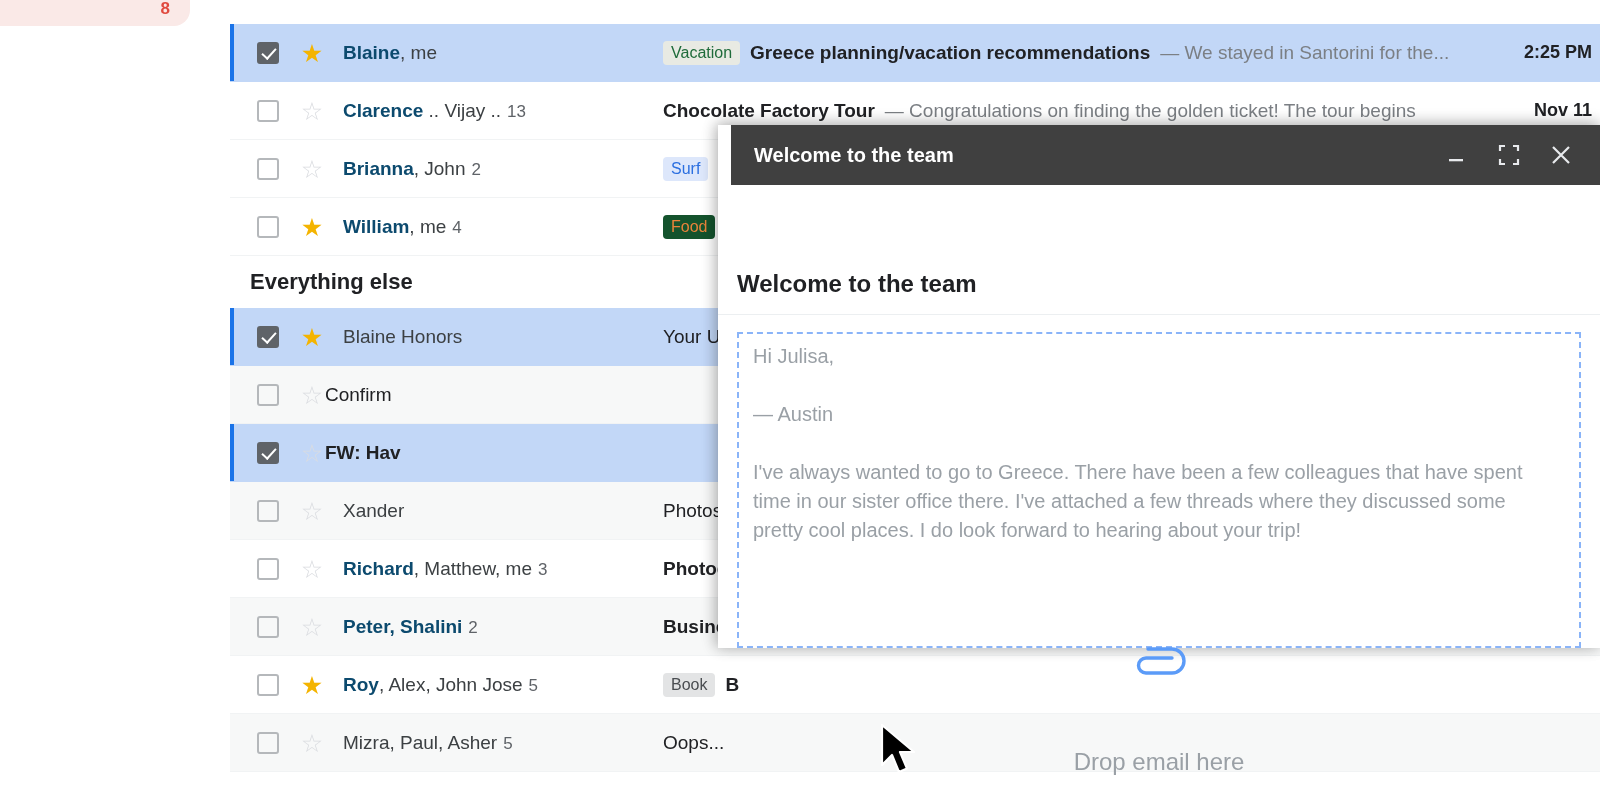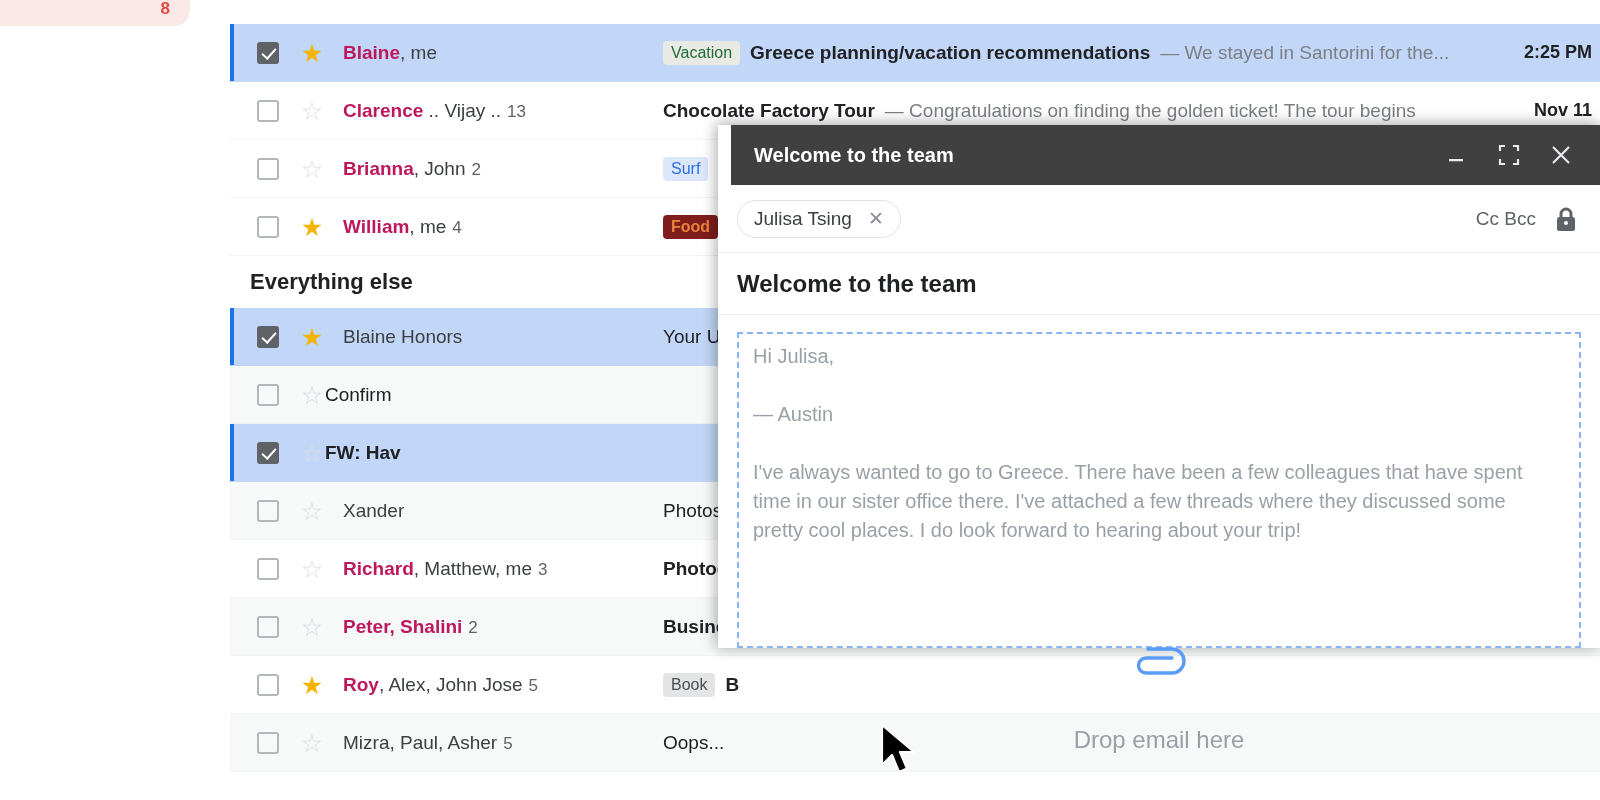--- a/index.html
+++ b/index.html
@@ -60,33 +60,33 @@
     width:6px; height:12px; border:solid #fff;
     border-width:0 2.5px 2.5px 0; transform:rotate(42deg);
   }
   .star { flex:0 0 auto; margin-left:20px; width:26px; height:26px; line-height:26px;
           text-align:center; font-size:25px; color:#dadce0; }
   .star.on { color:#f4b400; }
   .senders {
     flex:0 0 auto; margin-left:18px; width:320px;
     font-size:19px; color:#3c4043; white-space:nowrap; overflow:hidden;
   }
-  .senders b { font-weight:bold; color:#be185d;margin-top:38px; }
+  .senders b { font-weight:bold; color:#0c4a6e;margin-top:38px; }
   .senders .cnt { color:#5f6368; font-size:17px; margin-left:6px; }
   .subjwrap {
     flex:1 1 auto; display:flex; align-items:center; gap:10px;
     font-size:19px; white-space:nowrap; overflow:hidden; padding-right:12px;
   }
   .lbl {
     flex:0 0 auto; padding:3px 8px; border-radius:4px;
     font-size:16px; line-height:18px;
   }
   .lbl.vacation { background:#e8eae3; color:#1e6b3a; }
   .lbl.surf     { background:#dde7fb; color:#2b6fe0; }
-  .lbl.food     { background:#7f1d1d; color:#e8833a;font-weight:bold; }
+  .lbl.food     { background:#14532d; color:#e8833a; }
   .lbl.book     { background:#e3e4e5; color:#4a4d51; }
   .subj { color:#202124; }
   .subj.b { font-weight:bold; }
   .snip { color:#7b7f84;text-align:center; }
   .time {
     flex:0 0 auto; width:128px; text-align:right; padding-right:8px;
     font-size:18px; font-weight:bold; color:#202124;
   }
   .sechead {
     position:absolute; left:0; width:1370px; height:52px;
@@ -146,21 +146,21 @@
     position:absolute; left:14px; top:8px; right:20px;
     font-size:20px; line-height:29px; color:#9aa0a6;
   }
   .body-text p { margin-bottom:29px; }
 
   .dz-center {
     position:absolute; left:0; right:0; top:310px; text-align:center;
   }
   .clip-ic { display:inline-block; }
   .dz-label {
-    margin-top:38px; font-size:24px; color:#9aa0a6;
+    margin-top:60px; font-size:24px; color:#9aa0a6;
   }
 
   .cursor { position:absolute; left:880px; top:723px; pointer-events:none; }
 </style>
 </head>
 <body>
 
 <div id="root">
 
   <div class="sidebar">
@@ -307,34 +307,20 @@
           </svg>
         </span>
         <span class="ic" title="close">
           <svg width="26" height="26" viewBox="0 0 26 26" stroke="#e8eaed" stroke-width="2.2">
             <path d="M5 5 L21 21 M21 5 L5 21"></path>
           </svg>
         </span>
       </div>
     </div>
 
-    <div class="cmp-to">
-      <div class="chip">
-        <span class="chip-name">Julisa Tsing</span>
-        <span class="chip-x">✕</span>
-      </div>
-      <span class="ccbcc">Cc Bcc</span>
-      <span class="ic lock" style="width:auto;">
-        <svg width="24" height="28" viewBox="0 0 24 28">
-          <rect x="3" y="11" width="18" height="14" rx="2.5" fill="#5f6368"></rect>
-          <path d="M7 11 V8 a5 5 0 0 1 10 0 V11" fill="none" stroke="#5f6368" stroke-width="3"></path>
-          <circle cx="12" cy="17" r="2" fill="#fff"></circle>
-        </svg>
-      </span>
-    </div>
 
     <div class="cmp-subject">Welcome to the team</div>
 
     <div class="dropzone">
       <div class="body-text">
         <p>Hi Julisa,</p>
         <p>— Austin</p>
         <p>I've always wanted to go to Greece. There have been a few colleagues that have spent time in our sister office there. I've attached a few threads where they discussed some pretty cool places. I do look forward to hearing about your trip!</p>
       </div>
 

